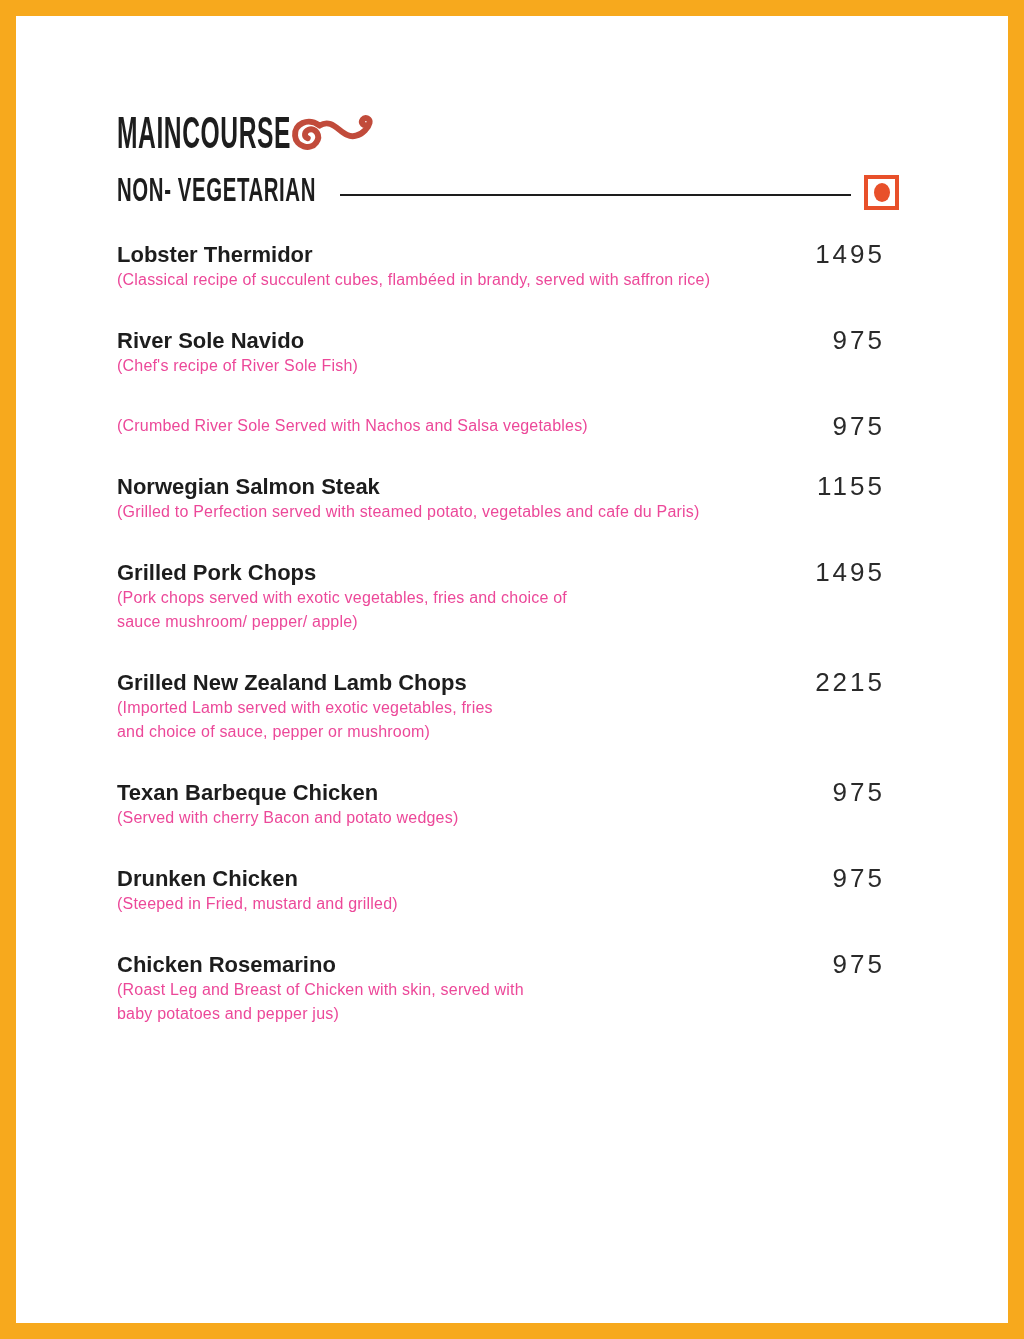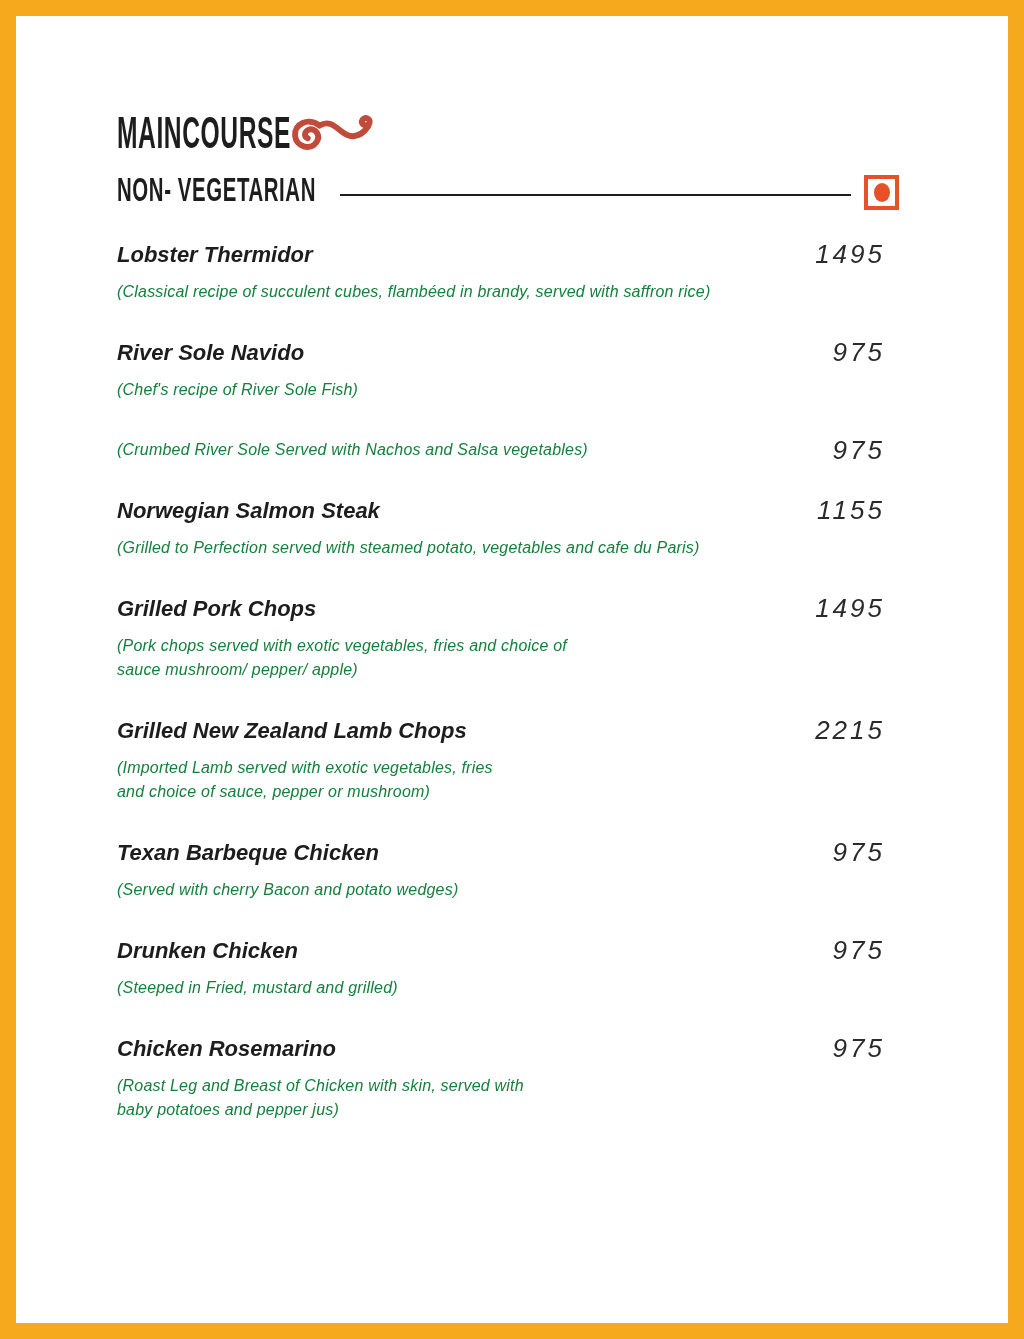--- a/index.html
+++ b/index.html
@@ -82,35 +82,33 @@
     border-radius: 50%;
     background: #E8502A;
   }
   
   .menu {
     margin-top: 30px;
   }
   .menu-item {
     position: relative;
     margin-bottom: 36px;
-    font-style: italic;
   }
   .item-name {
     font-size: 22px;
     font-weight: 700;
     line-height: 26px;
     color: #1d1d1d;
     max-width: 660px;
   }
   .item-desc {
-    margin-top: 12px;
     font-size: 16px;
     font-weight: 400;
     line-height: 24px;
-    color: #15803d;
+    color: #ec4899;
     letter-spacing: 0.2px;
     white-space: pre-line;
     max-width: 660px;
   }
   .item-price {
     position: absolute;
     right: 8px; top: -2px;
     font-size: 26px;
     font-weight: 400;
     line-height: 28px;

